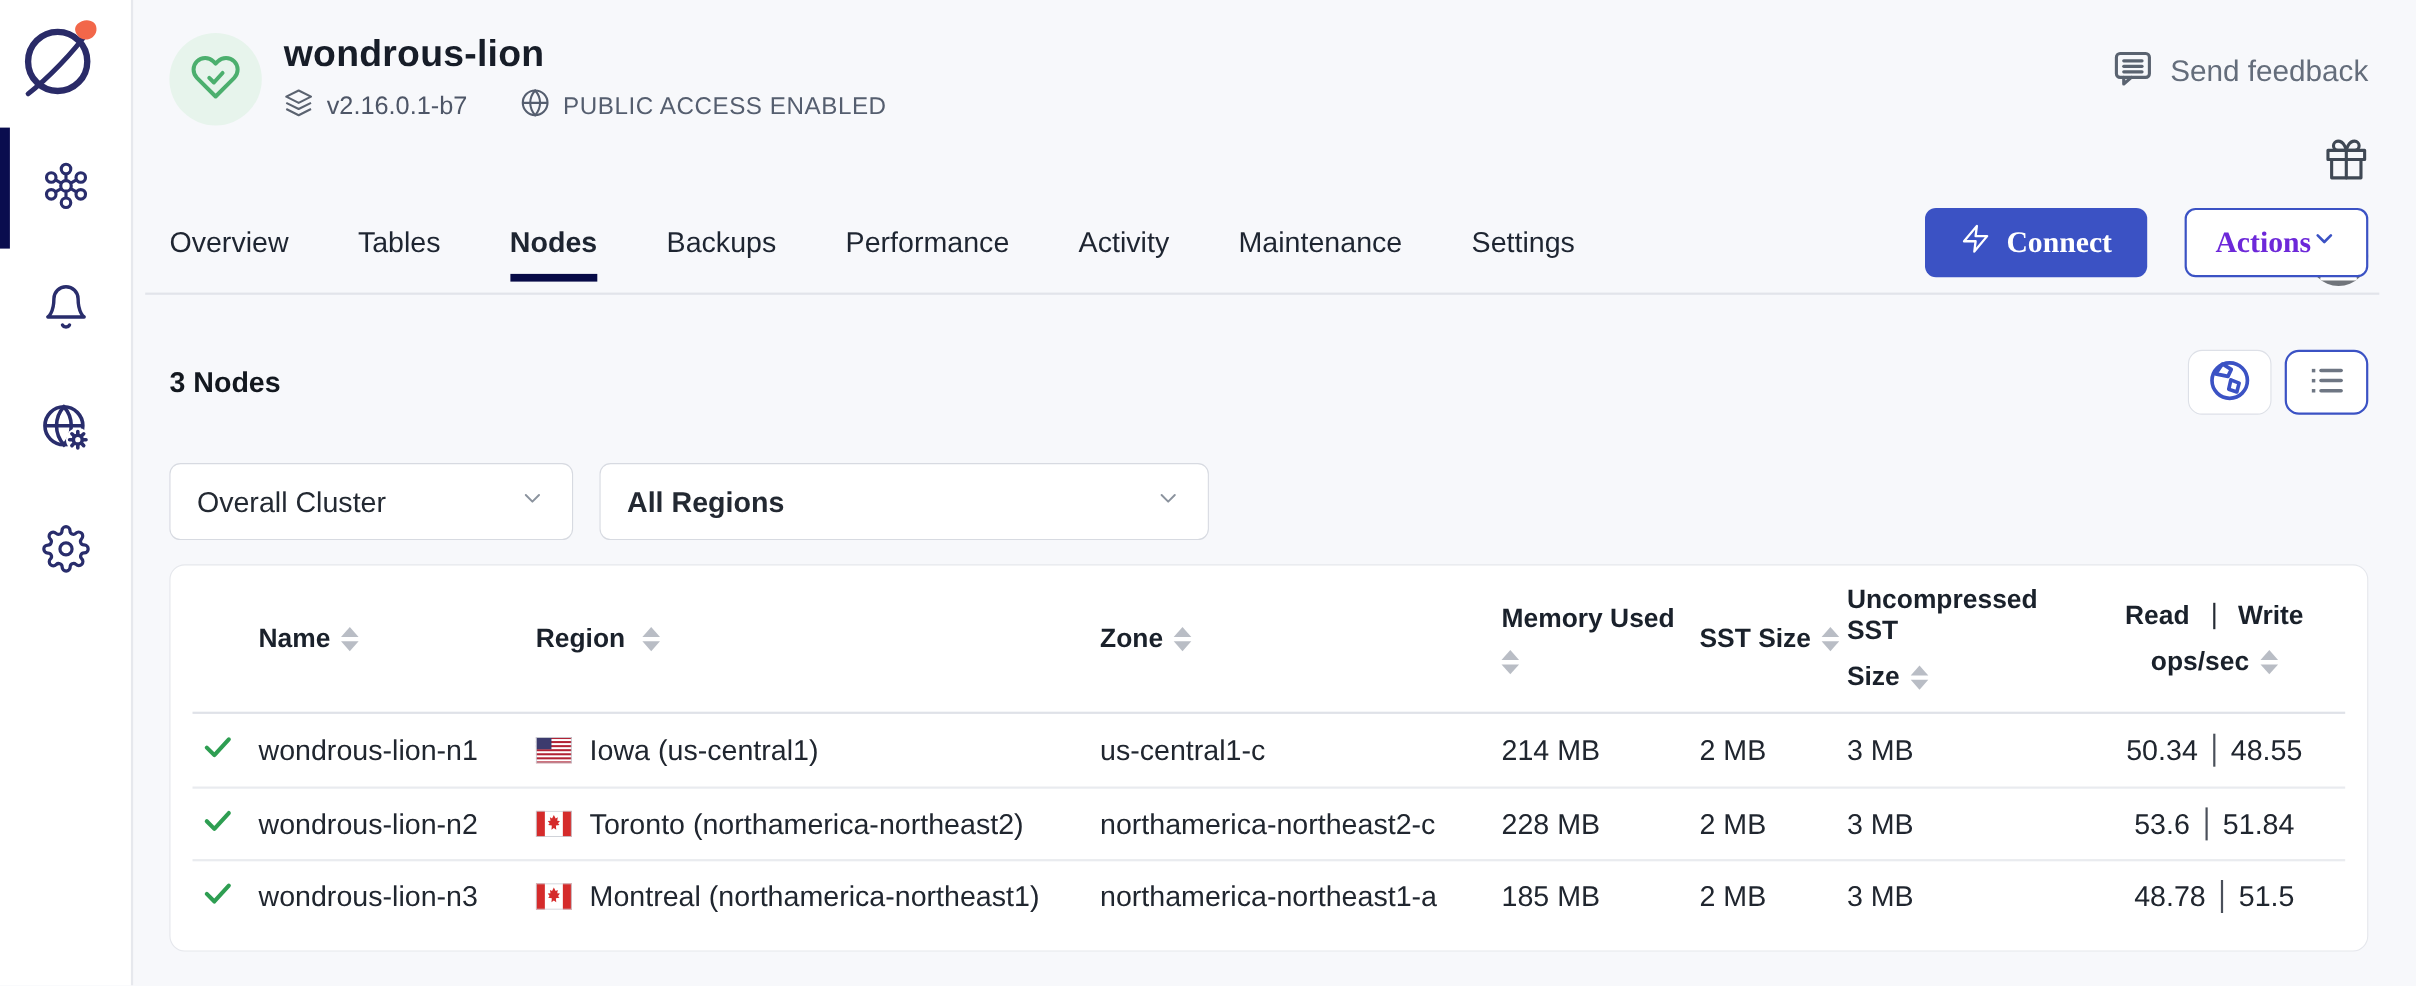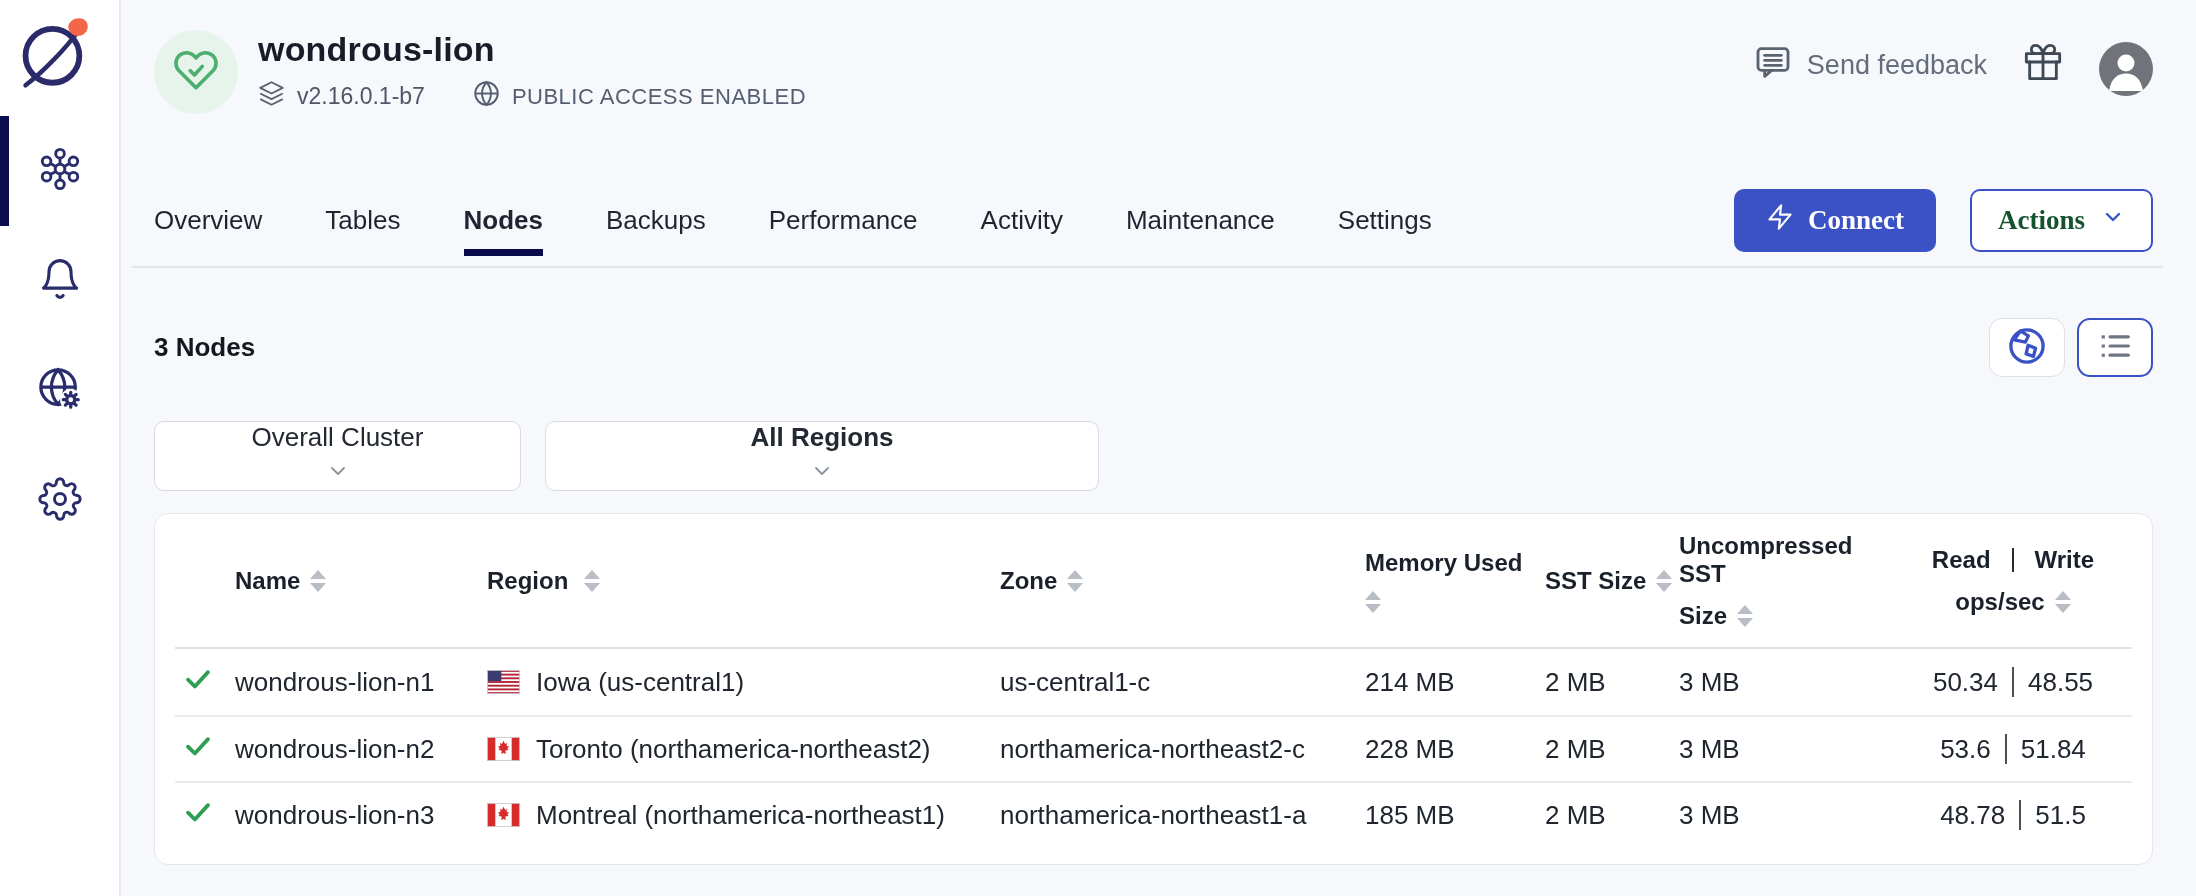--- a/index.html
+++ b/index.html
@@ -24,48 +24,48 @@
   .main { flex:1; padding:0 43px 0 33px; }
 
   .cluster-header { display:flex; align-items:flex-start; padding-top:30px; height:134px; }
   .health-badge { width:84px; height:84px; border-radius:50%; background:#E7F4EC; display:flex; align-items:center; justify-content:center; flex-shrink:0; }
   .title-block { margin-left:20px; }
   .cluster-name { font-size:34px; font-weight:700; color:#171D28; margin:0; letter-spacing:.2px; }
   .meta { display:flex; align-items:center; gap:48px; margin-top:11px; }
   .meta-item { display:flex; align-items:center; gap:12px; font-size:23px; color:#4E5667; }
   .meta-item.access { font-size:22px; color:#555E6F; letter-spacing:.5px; }
 
-  .header-right { margin-left:auto; display:flex; align-items:flex-start; gap:36px; margin-top:12px; }
+  .header-right { margin-left:auto; display:flex; align-items:flex-end; gap:36px; margin-top:12px;flex-direction:column; }
   .feedback { display:flex; align-items:center; gap:14px; color:#646D7B; font-size:27px; cursor:pointer; }
   .gift-btn { cursor:pointer; display:flex; }
   .avatar { width:54px; height:54px; border-radius:50%; cursor:pointer; }
 
   
   .tabs-row { display:flex; align-items:center; margin-top:54px; height:64px; }
   .tabs { display:flex; gap:63px; }
   .tab { font-size:26px; color:#1E2531; cursor:pointer; position:relative; white-space:nowrap; }
   .tab.active { font-weight:700; }
   .tab.active::after { content:""; position:absolute; left:0; right:0; bottom:-20px; height:7px; background:#070B47; }
   .tab-buttons { margin-left:auto; display:flex; gap:34px; }
   .btn { height:63px; border-radius:10px; font-family:Liberation Serif, serif; font-size:27px; font-weight:700; display:flex; align-items:center; cursor:pointer; }
   .btn-connect { background:#3B52C4; border:none; color:#fff; padding:0 32px; gap:14px; }
-  .btn-actions { background:#fff; border:2.5px solid #3B52C4; color:#14532d; padding:0 26px; gap:16px; }
+  .btn-actions { background:#fff; border:2.5px solid #3B52C4; color:#6d28d9; padding:0 26px; }
   .tabs-divider { height:2px; background:#E2E4EA; margin:14px -10px 0 -22px; }
 
   
   .section-head { display:flex; align-items:center; margin-top:50px; }
   .section-title { font-size:26px; font-weight:700; color:#13181F; margin:0; }
   .view-toggle { margin-left:auto; display:flex; gap:12px; }
   .toggle-btn { width:76px; height:59px; border-radius:13px; background:#fff; display:flex; align-items:center; justify-content:center; cursor:pointer; padding:0; }
   .toggle-map { border:1.5px solid #DDE0E7; }
   .toggle-list { border:2.5px solid #3B52C4; }
 
   
   .filters { display:flex; gap:24px; margin-top:44px; }
-  .select { height:70px; background:#fff; border:1.5px solid #D7DAE1; border-radius:10px; display:flex; align-items:center; justify-content:space-between; padding:0 24px; font-size:26px; color:#232932; cursor:pointer;flex-direction:column; }
+  .select { height:70px; background:#fff; border:1.5px solid #D7DAE1; border-radius:10px; display:flex; align-items:center; justify-content:space-between; padding:0 24px; font-size:26px; color:#232932; cursor:pointer; }
   .select-scope { width:367px; }
   .select-region { width:554px;font-weight:bold; }
 
   
   .card { margin-top:22px; height:352px; background:#fff; border:1.5px solid #E5E7EC; border-radius:14px; padding:0 20px; }
   .thead { display:flex; align-items:center; height:135px; border-bottom:2px solid #DFE2E8; }
   .th { font-size:24px; font-weight:700; color:#1A212B; display:flex; align-items:center; gap:10px; }
   .th-stack { flex-direction:column; align-items:flex-start; justify-content:center; gap:14px; }
   .th-line { display:flex; align-items:center; gap:10px; }
   .trow { display:flex; align-items:center; height:66px; font-size:26px; color:#20262F; }

